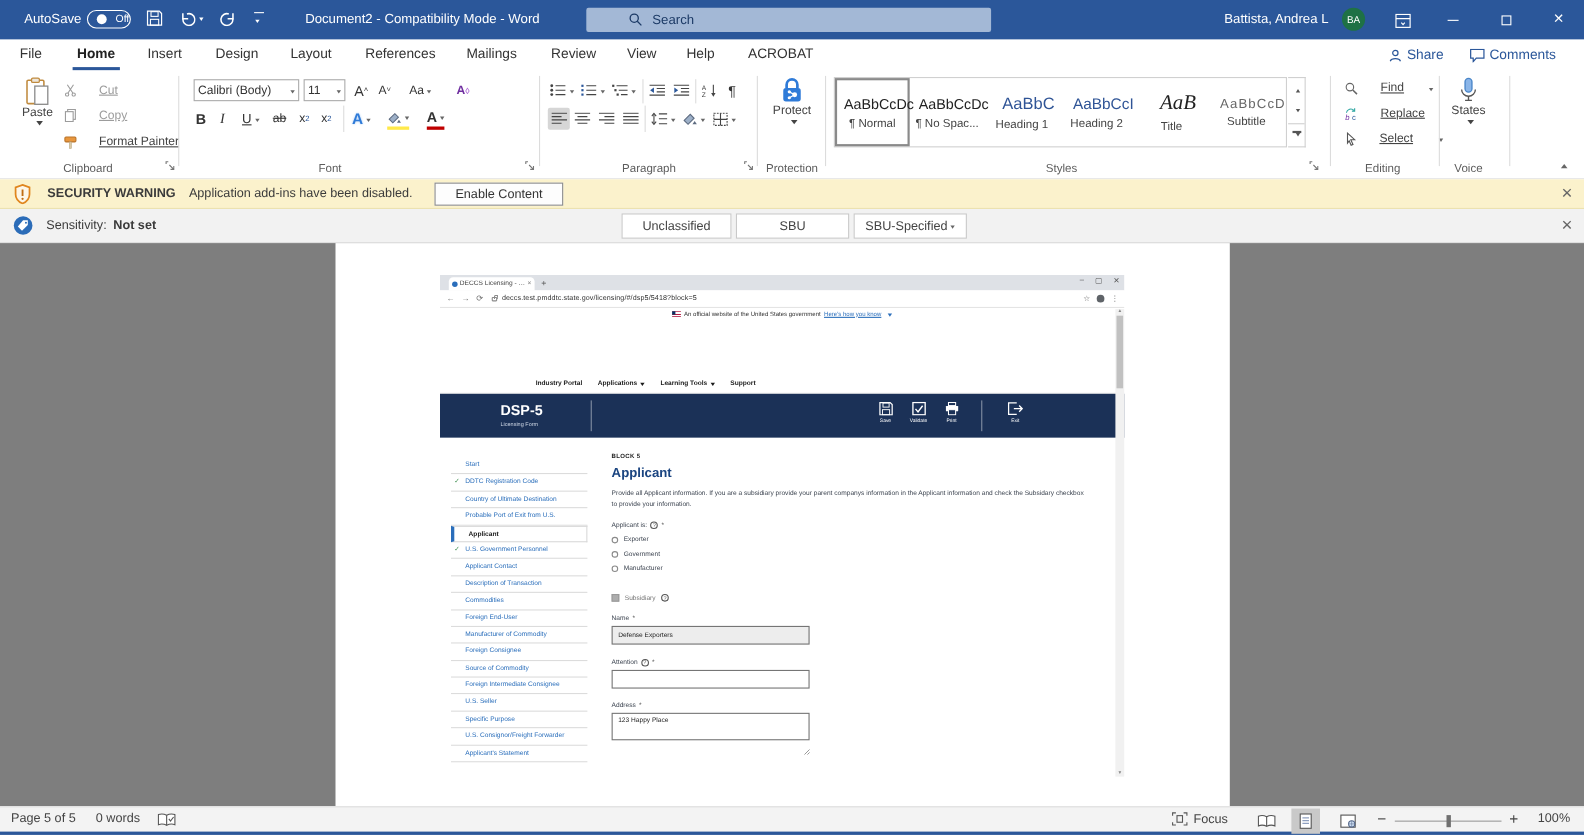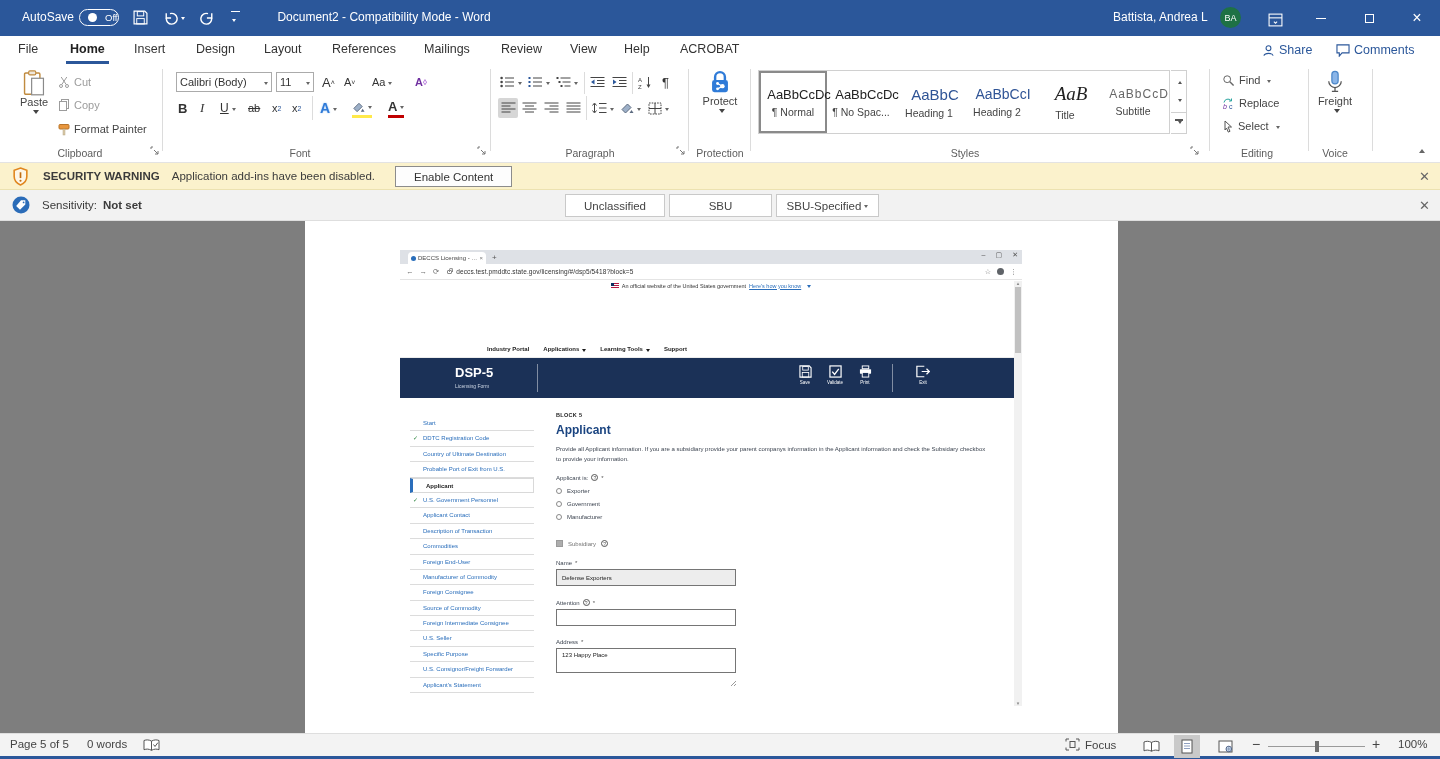--- a/index.html
+++ b/index.html
@@ -32,21 +32,21 @@
   .rtab { position:absolute; top:0; height:28px; line-height:26px; font-size:12.5px; color:#333; padding:0 4px; }
   .rtab.active { color:#222; font-weight:700; border-bottom:3px solid #2b579a; }
   .tr-act { position:absolute; top:3px; height:22px; font-size:12.5px; color:#2b579a; display:flex; align-items:center; gap:4px; }
 
   
   .ribbon { position:absolute; left:0; top:64px; width:1440px; height:99px; background:#fff; border-bottom:1px solid #e3e3e3; font-size:11px; color:#444; }
   .rsep { position:absolute; top:5px; height:82px; width:1px; background:#dcdcdc; }
   .glabel { position:absolute; top:83px; font-size:10.5px; color:#5d5d5d; text-align:center; }
   .launch { position:absolute; top:82px; }
   .bigbtn { position:absolute; display:flex; flex-direction:column; align-items:center; font-size:11px; color:#444; }
-  .smallrow { position:absolute; display:flex; align-items:center; gap:4px; font-size:11px; color:#444; height:20px; }
+  .smallrow { position:absolute; display:flex; align-items:center; gap:20px; font-size:11px; color:#444; height:20px;text-decoration:underline; }
   .dis { color:#9c9c9c; }
   .combo { position:absolute; height:20px; border:1px solid #ababab; background:#fff; font-size:11px; color:#333; display:flex; align-items:center; padding:0 3px; justify-content:space-between; }
   .fbtn { position:absolute; height:20px; display:flex; align-items:center; justify-content:center; color:#333; }
   .fb2 { top:34px; }
   .selbox { background:#d6d6d6; border-radius:2px; }
   .uline { text-decoration:underline; }
   .strike { text-decoration:line-through; }
   .eff { color:#2f7bd8; font-weight:700; text-shadow:0 0 2px #9cc3f0; }
   .hl-a { border-bottom:3px solid #ffe94a; }
   .col-a { border-bottom:3px solid #c00000; font-weight:600; }
@@ -348,20 +348,26 @@
         <use href="#s-floppy"></use>
       </svg></span>
   <span class="tb-qat abs" style="left:162px"><svg class="ic" width="16" height="14">
         <use href="#s-undo"></use>
       </svg><span class="cv cvs"></span></span>
   <span class="tb-qat abs" style="left:200px"><svg class="ic" width="16" height="14">
         <use href="#s-redo"></use>
       </svg></span>
   <span class="tb-qat abs" style="left:231px;top:11px"><span style="display:block;width:9px;height:1px;background:#fff;margin-bottom:1px"></span><span class="cv cvs" style="margin-left:1px;top:-1px"></span></span>
   <span class="tb-title">Document2 - Compatibility Mode - Word</span>
+  <div class="tb-search">
+    <svg class="ic" width="13" height="13">
+        <use href="#s-search"></use>
+      </svg>
+    <span>Search</span>
+  </div>
   <span class="tb-user">Battista, Andrea L</span>
   <span class="tb-avatar">BA</span>
   <span class="tb-qat abs" style="left:1268px;top:10px"><svg class="ic" width="15" height="14">
         <use href="#s-ribopts"></use>
       </svg></span>
   <div class="tb-ctl" style="left:1304px">
       <span class="min-bar"></span>
     </div>
   <div class="tb-ctl" style="left:1352px">
       <span class="max-box"></span>
@@ -653,21 +659,21 @@
       <span>Select</span>
       <span class="cv cvs" style="color:#666"></span>
     </div>
   <div class="glabel" style="left:1212px;width:90px">Editing</div>
   <div class="rsep" style="left:1308px"></div>
 
   <div class="bigbtn" style="left:1312px;top:6px;width:46px">
     <svg class="ic" width="20" height="25">
         <use href="#s-mic"></use>
       </svg>
-    <span>Freight</span>
+    <span>States</span>
     <span class="cv"></span>
   </div>
   <div class="glabel" style="left:1285px;width:100px">Voice</div>
   <div class="rsep" style="left:1372px"></div>
   <span class="collapse cv" style="transform:rotate(180deg)"></span>
 </div>
 
 <div class="warnbar">
   <svg class="ic" style="margin-left:12px" width="17" height="19">
       <use href="#s-shield"></use>

